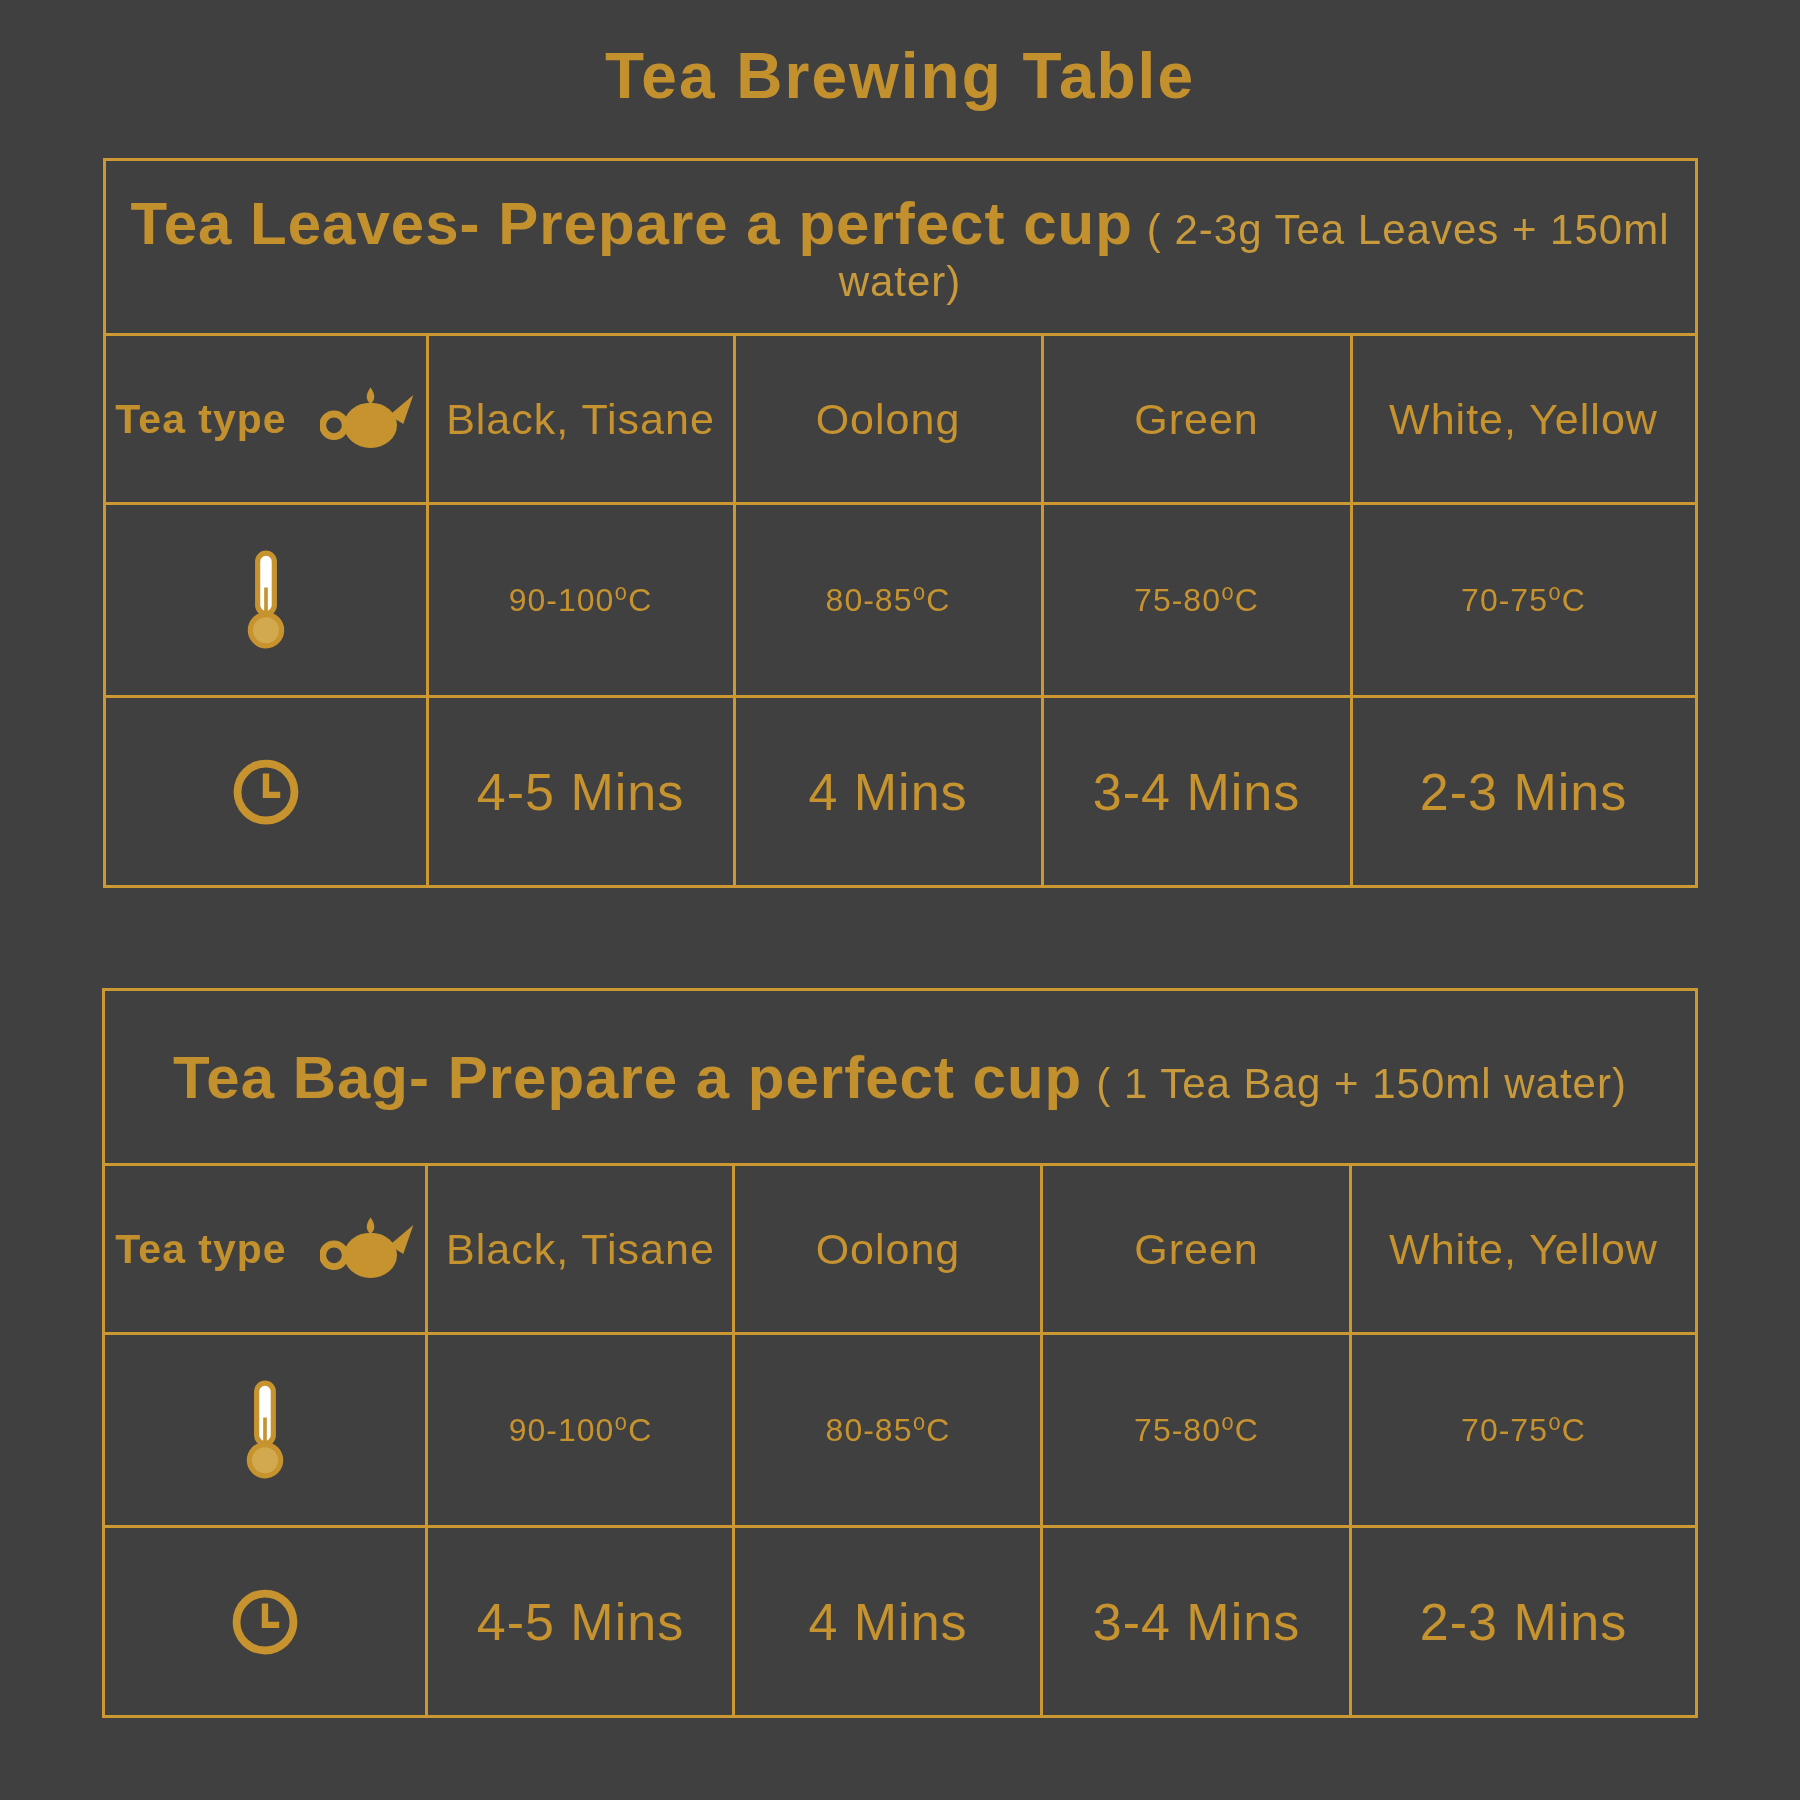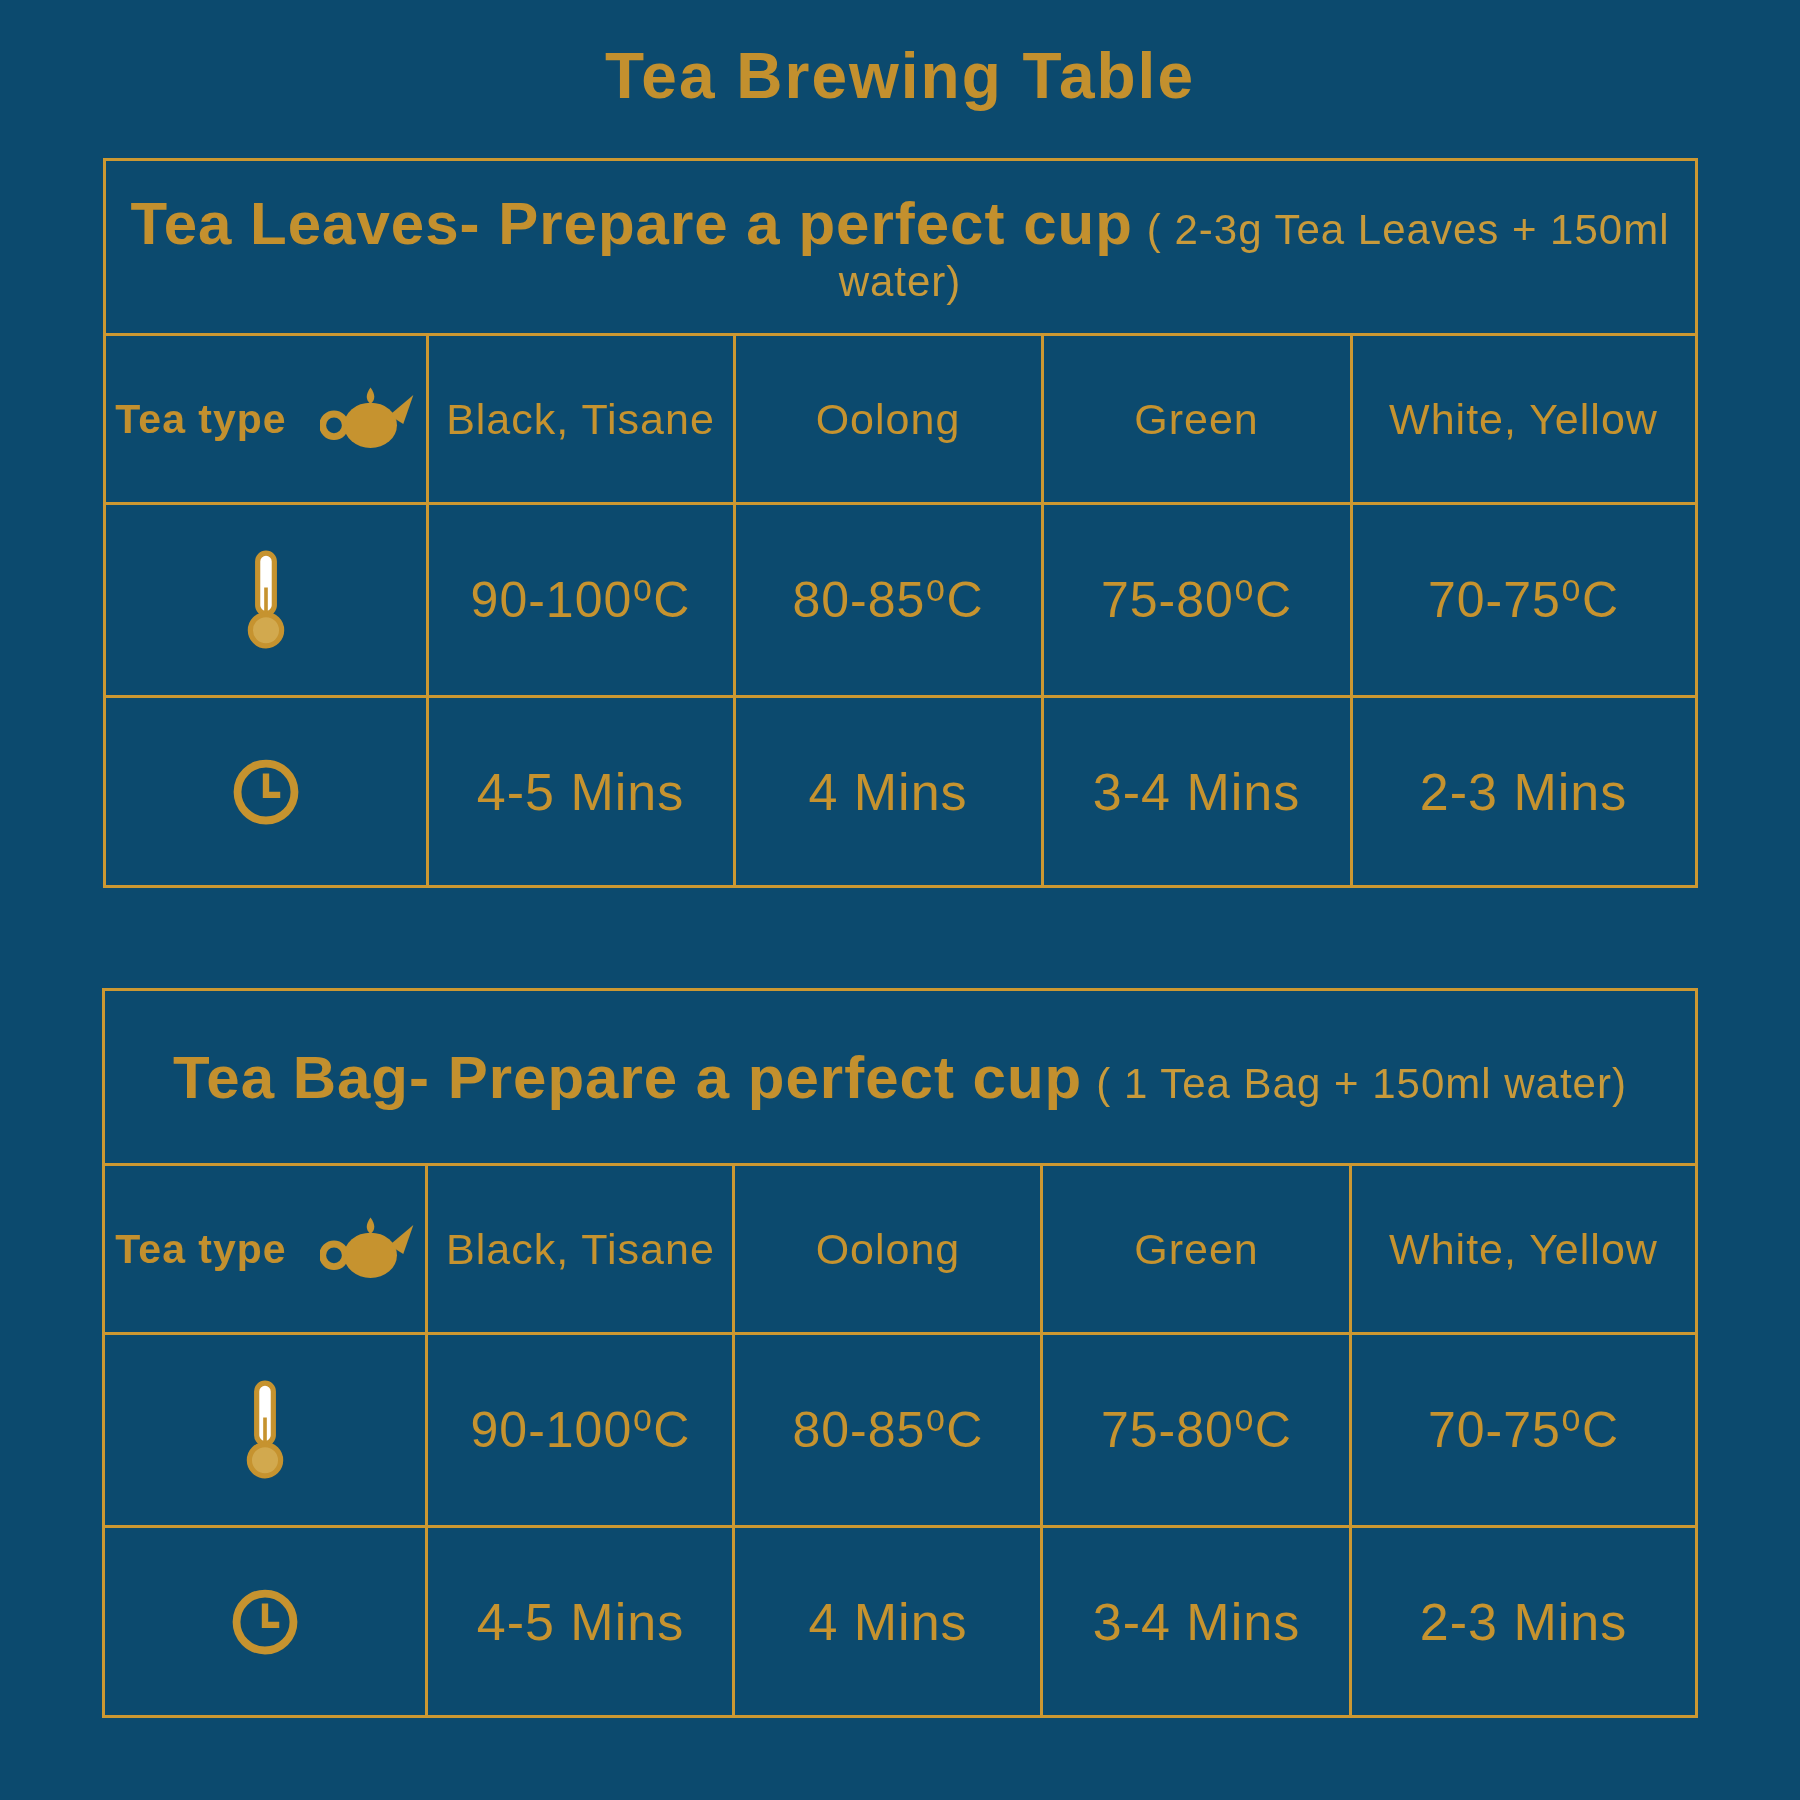--- a/index.html
+++ b/index.html
@@ -6,21 +6,21 @@
     margin: 0;
     padding: 0;
     background: #ffffff;
     width: 1800px;
     height: 1800px;
     font-family: "Liberation Sans", "DejaVu Sans", sans-serif;
   }
   .page {
     width: 1800px;
     height: 1800px;
-    background: #0c4a6e;
+    background: #404040;
     overflow: hidden;
   }
   .page-title {
     margin: 40px 0 0 0;
     text-align: center;
     font-size: 64px;
     line-height: 72px;
     font-weight: 700;
     letter-spacing: 2px;
     color: #c3902e;
@@ -36,21 +36,21 @@
   }
   table.brew-table td {
     border: 3px solid #cc9832;
     text-align: center;
     vertical-align: middle;
     color: #c6932f;
     padding: 0;
   }
   tr.heading-row td { height: 172px; }
   tr.type-row td    { height: 166px; font-size: 43px; letter-spacing: 1px; }
-  tr.temp-row td    { height: 190px; font-size: 50px; letter-spacing: 1px; }
+  tr.temp-row td    { height: 190px; font-size: 32px; letter-spacing: 1px; }
   tr.time-row td    { height: 187px; font-size: 52px; letter-spacing: 1px; }
 
   .h-bold {
     font-weight: 700;
     font-size: 60px;
     letter-spacing: 1px;
     color: #c3902e;
   }
   .h-light {
     font-weight: 400;

